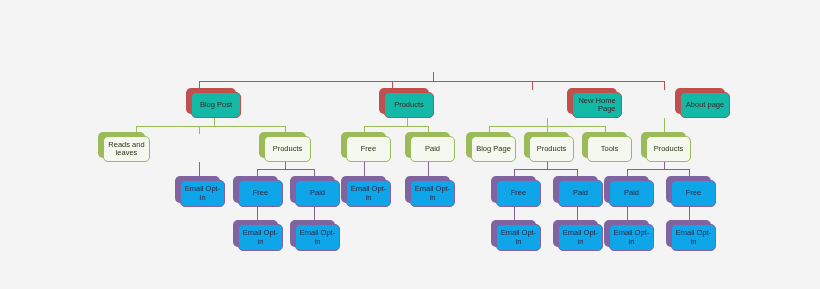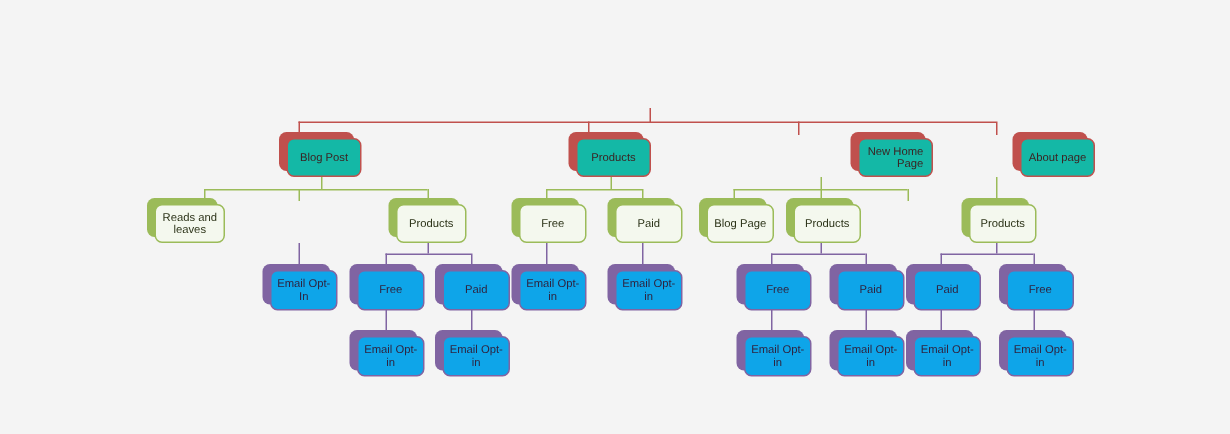--- a/index.html
+++ b/index.html
@@ -169,20 +169,26 @@
     <div class="front">
       <span class="label">Blog Page</span>
     </div>
   </div>
   <div class="node n-green" style="left:524px;top:132px;width:45px;height:26px;font-size:7.5px;">
     <div class="back"></div>
     <div class="front">
       <span class="label">Products</span>
     </div>
   </div>
+  <div class="node n-green" style="left:582px;top:132px;width:45px;height:26px;font-size:7.5px;">
+    <div class="back"></div>
+    <div class="front">
+      <span class="label">Tools</span>
+    </div>
+  </div>
   <div class="node n-green" style="left:641px;top:132px;width:45px;height:26px;font-size:7.5px;">
     <div class="back"></div>
     <div class="front">
       <span class="label">Products</span>
     </div>
   </div>
 
   <div class="node n-purple" style="left:175px;top:176px;width:45px;height:27px;font-size:7.5px;">
     <div class="back"></div>
     <div class="front">

